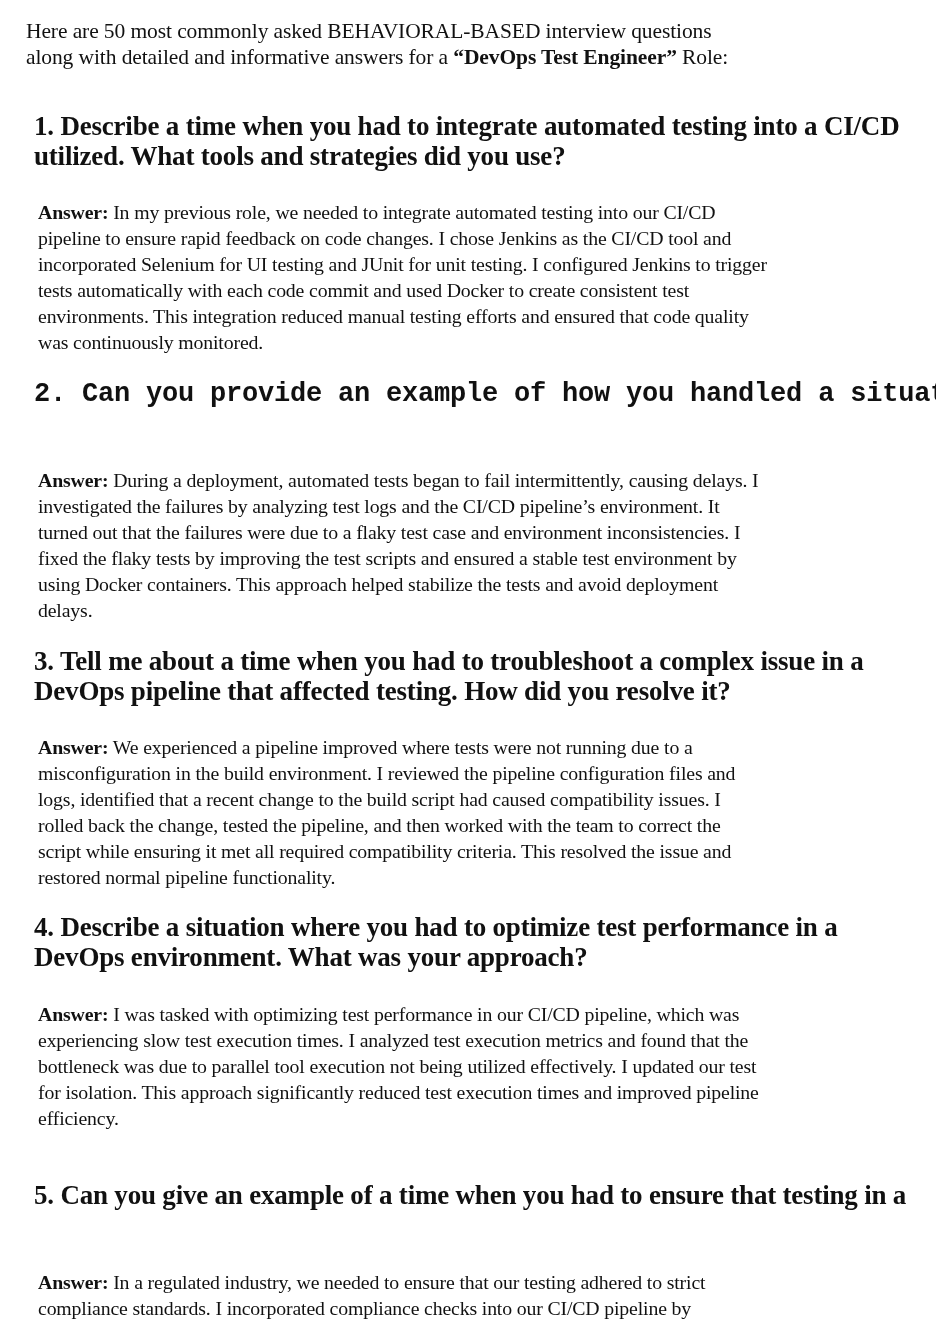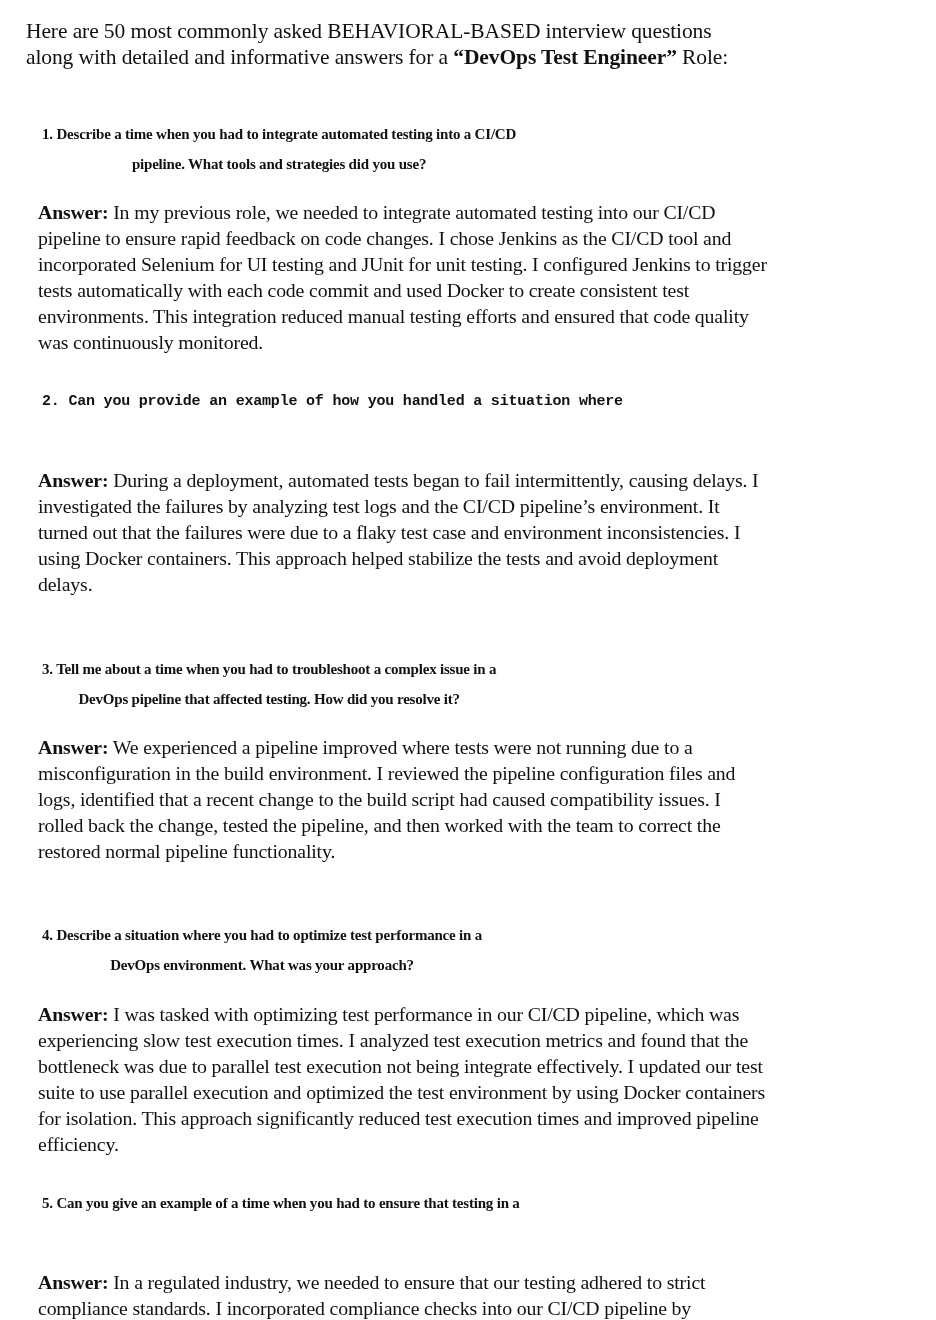--- a/index.html
+++ b/index.html
@@ -5,23 +5,22 @@
     html, body { margin: 0; padding: 0; background: #ffffff; }
     body {
       width: 936px; height: 1320px; overflow: hidden;
       font-family: "Liberation Serif", "DejaVu Serif", serif;
       color: #111111;
     }
     .page { position: relative; padding: 18px 18px 0 26px; }
     .intro { font-size: 21.5px; line-height: 26px; margin: 0; letter-spacing: -0.1px; }
     .intro b { font-weight: bold; }
     .question {
-      font-size: 15px; font-weight: bold; line-height: 30px; margin: 16px;
+      font-size: 27px; font-weight: bold; line-height: 30px; margin: 8px;
       letter-spacing: -0.2px;
-      text-align: center;
     }
     .answer {
       font-size: 19.8px; line-height: 26px; margin: 12px; letter-spacing: -0.15px;
     }
     .answer .lbl { font-weight: bold; }
     .line { display: block; white-space: nowrap; }
     #q1 { position: absolute; top: 103px; left: 26px; }
     #a1 { position: absolute; top: 187px; left: 26px; }
     #q2 { position: absolute; top: 371px; left: 26px; font-family: Liberation Mono, monospace; }
     #a2 { position: absolute; top: 455px; left: 26px; }
@@ -37,63 +36,64 @@
 
 <div class="page">
   <p class="intro">
     <span class="line">Here are 50 most commonly asked BEHAVIORAL-BASED interview questions</span>
     <span class="line"><span>along with detailed and informative answers for a </span><b>“DevOps Test Engineer”</b><span> Role:</span></span>
   </p>
 </div>
 
 <h2 id="q1" class="question">
   <span class="line">1. Describe a time when you had to integrate automated testing into a CI/CD</span>
-  <span class="line">pipeline. What tools and strategies did you use?</span>
+  <span class="line">utilized. What tools and strategies did you use?</span>
 </h2>
 <p id="a1" class="answer">
   <span class="line"><span class="lbl">Answer:</span><span> In my previous role, we needed to integrate automated testing into our CI/CD</span></span>
   <span class="line">pipeline to ensure rapid feedback on code changes. I chose Jenkins as the CI/CD tool and</span>
   <span class="line">incorporated Selenium for UI testing and JUnit for unit testing. I configured Jenkins to trigger</span>
   <span class="line">tests automatically with each code commit and used Docker to create consistent test</span>
   <span class="line">environments. This integration reduced manual testing efforts and ensured that code quality</span>
   <span class="line">was continuously monitored.</span>
 </p>
 
 <h2 id="q2" class="question">
   <span class="line">2. Can you provide an example of how you handled a situation where</span>
 </h2>
 <p id="a2" class="answer">
   <span class="line"><span class="lbl">Answer:</span><span> During a deployment, automated tests began to fail intermittently, causing delays. I</span></span>
   <span class="line">investigated the failures by analyzing test logs and the CI/CD pipeline’s environment. It</span>
   <span class="line">turned out that the failures were due to a flaky test case and environment inconsistencies. I</span>
+  <span class="line">fixed the flaky tests by improving the test scripts and ensured a stable test environment by</span>
   <span class="line">using Docker containers. This approach helped stabilize the tests and avoid deployment</span>
   <span class="line">delays.</span>
 </p>
 
 <h2 id="q3" class="question">
   <span class="line">3. Tell me about a time when you had to troubleshoot a complex issue in a</span>
   <span class="line">DevOps pipeline that affected testing. How did you resolve it?</span>
 </h2>
 <p id="a3" class="answer">
   <span class="line"><span class="lbl">Answer:</span><span> We experienced a pipeline improved where tests were not running due to a</span></span>
   <span class="line">misconfiguration in the build environment. I reviewed the pipeline configuration files and</span>
   <span class="line">logs, identified that a recent change to the build script had caused compatibility issues. I</span>
   <span class="line">rolled back the change, tested the pipeline, and then worked with the team to correct the</span>
+  <span class="line">script while ensuring it met all required compatibility criteria. This resolved the issue and</span>
   <span class="line">restored normal pipeline functionality.</span>
 </p>
 
 <h2 id="q4" class="question">
   <span class="line">4. Describe a situation where you had to optimize test performance in a</span>
   <span class="line">DevOps environment. What was your approach?</span>
 </h2>
 <p id="a4" class="answer">
   <span class="line"><span class="lbl">Answer:</span><span> I was tasked with optimizing test performance in our CI/CD pipeline, which was</span></span>
   <span class="line">experiencing slow test execution times. I analyzed test execution metrics and found that the</span>
-  <span class="line">bottleneck was due to parallel test execution not being integrate effectively. I updated our test</span>
-  <span class="line">suite to use parallel execution and optimized the test environment by using Docker containers</span>
+  <span class="line">bottleneck was due to parallel tool execution not being utilized effectively. I updated our test</span>
   <span class="line">for isolation. This approach significantly reduced test execution times and improved pipeline</span>
   <span class="line">efficiency.</span>
 </p>
 
 <h2 id="q5" class="question">
   <span class="line">5. Can you give an example of a time when you had to ensure that testing in a</span>
 </h2>
 <p id="a5" class="answer">
   <span class="line"><span class="lbl">Answer:</span><span> In a regulated industry, we needed to ensure that our testing adhered to strict</span></span>
   <span class="line">compliance standards. I incorporated compliance checks into our CI/CD pipeline by</span>

